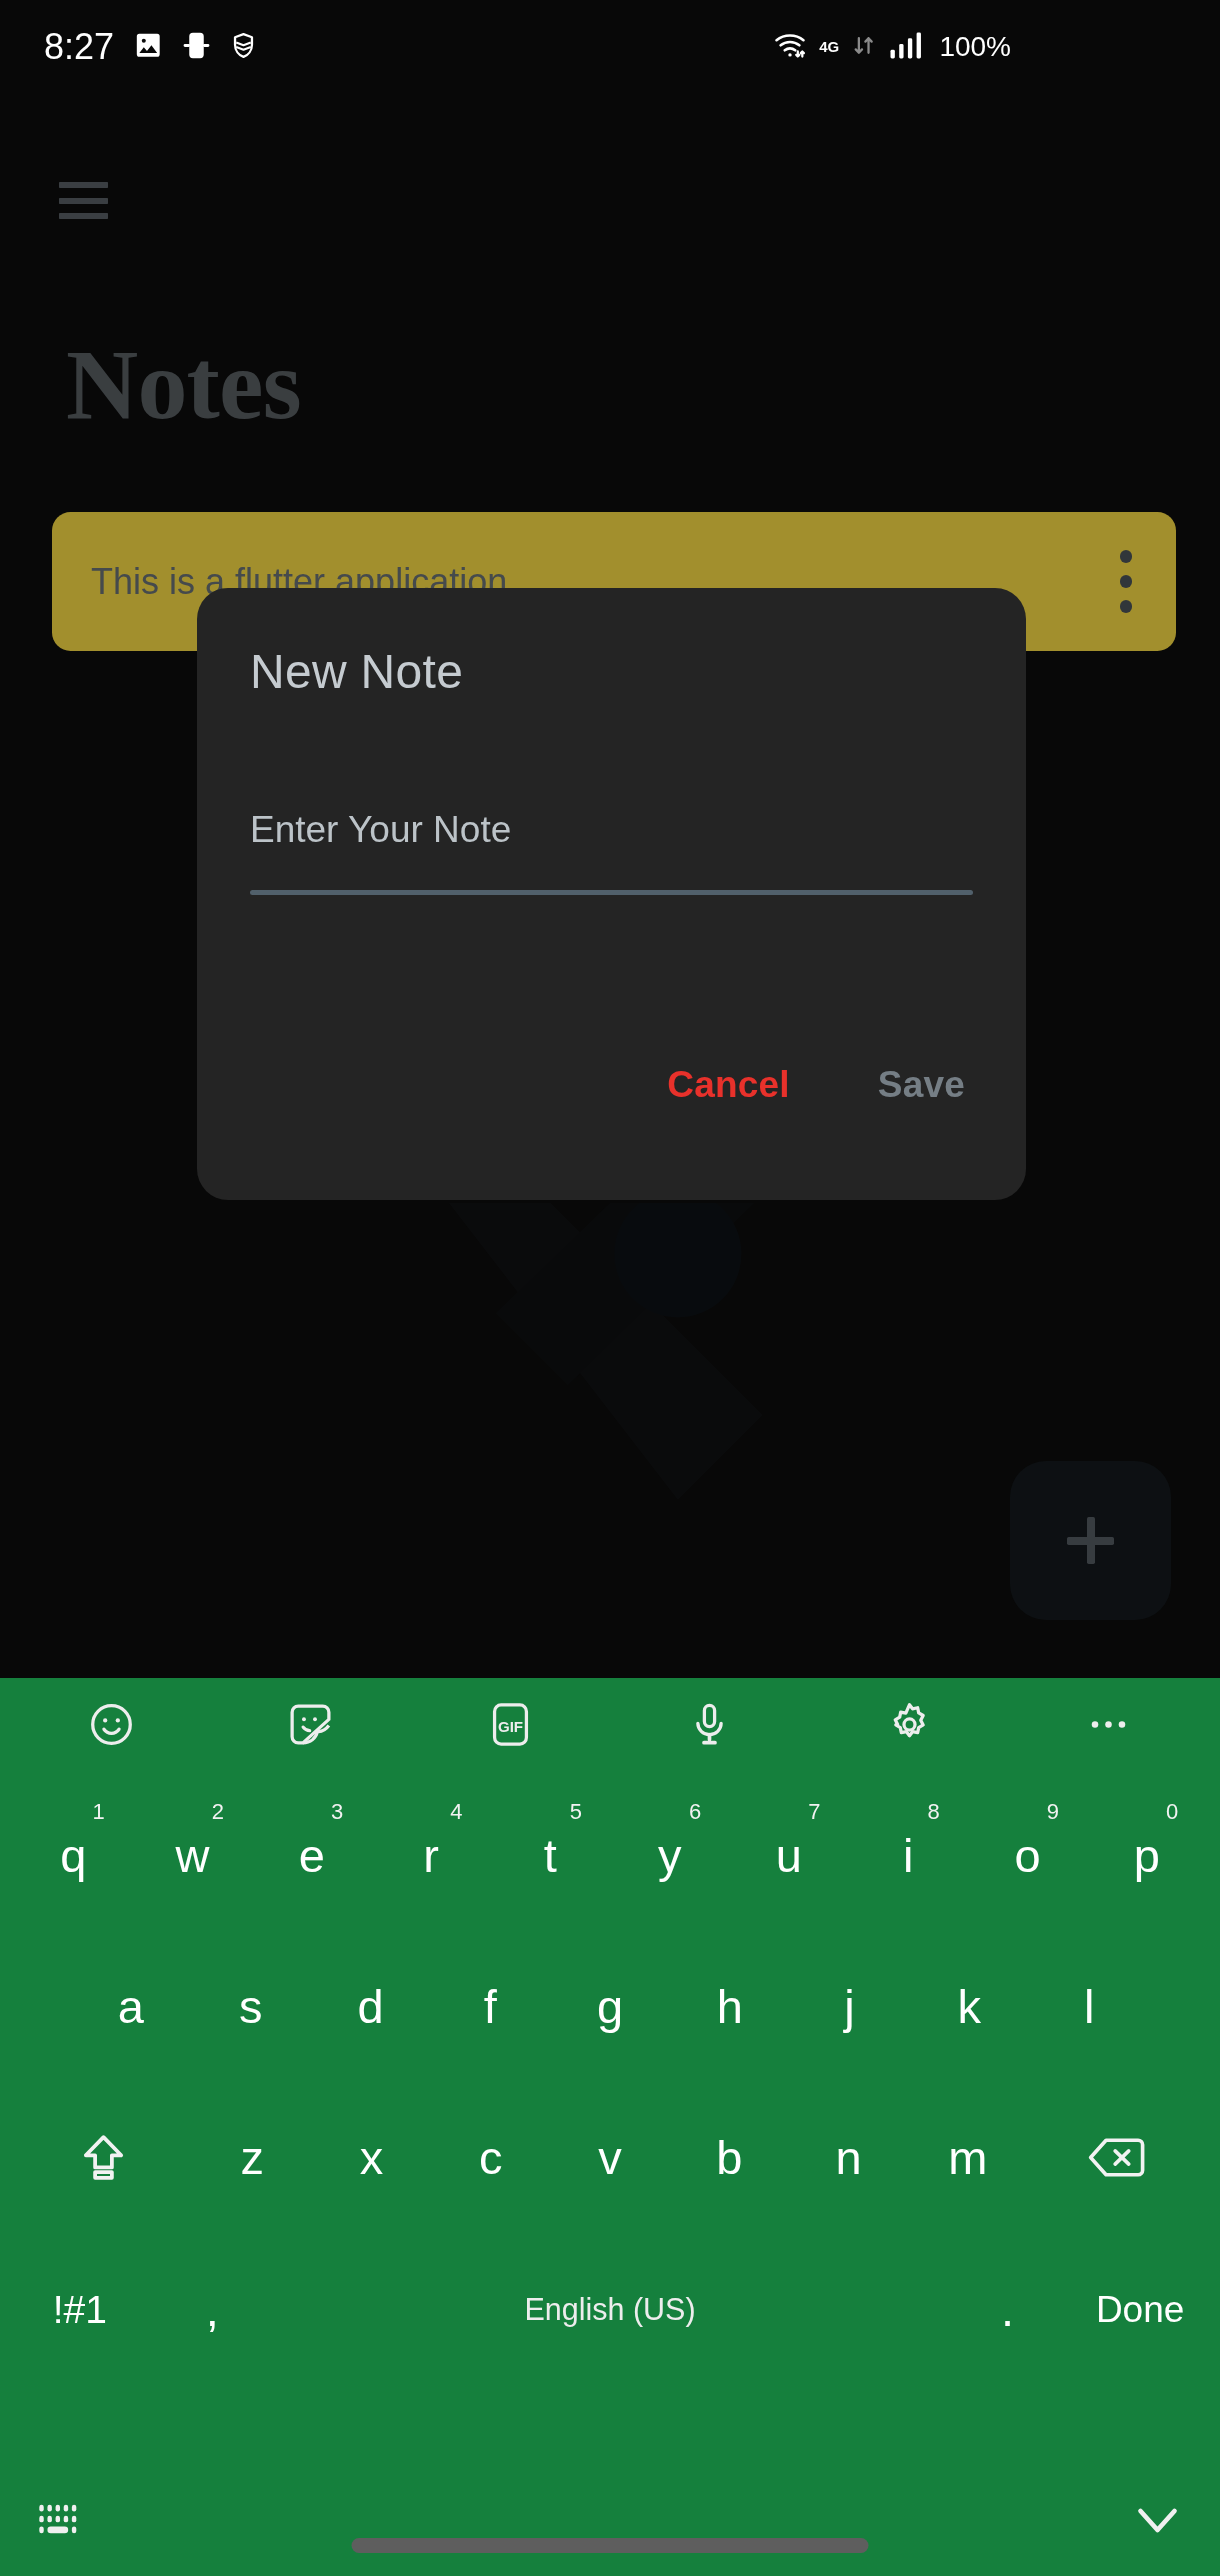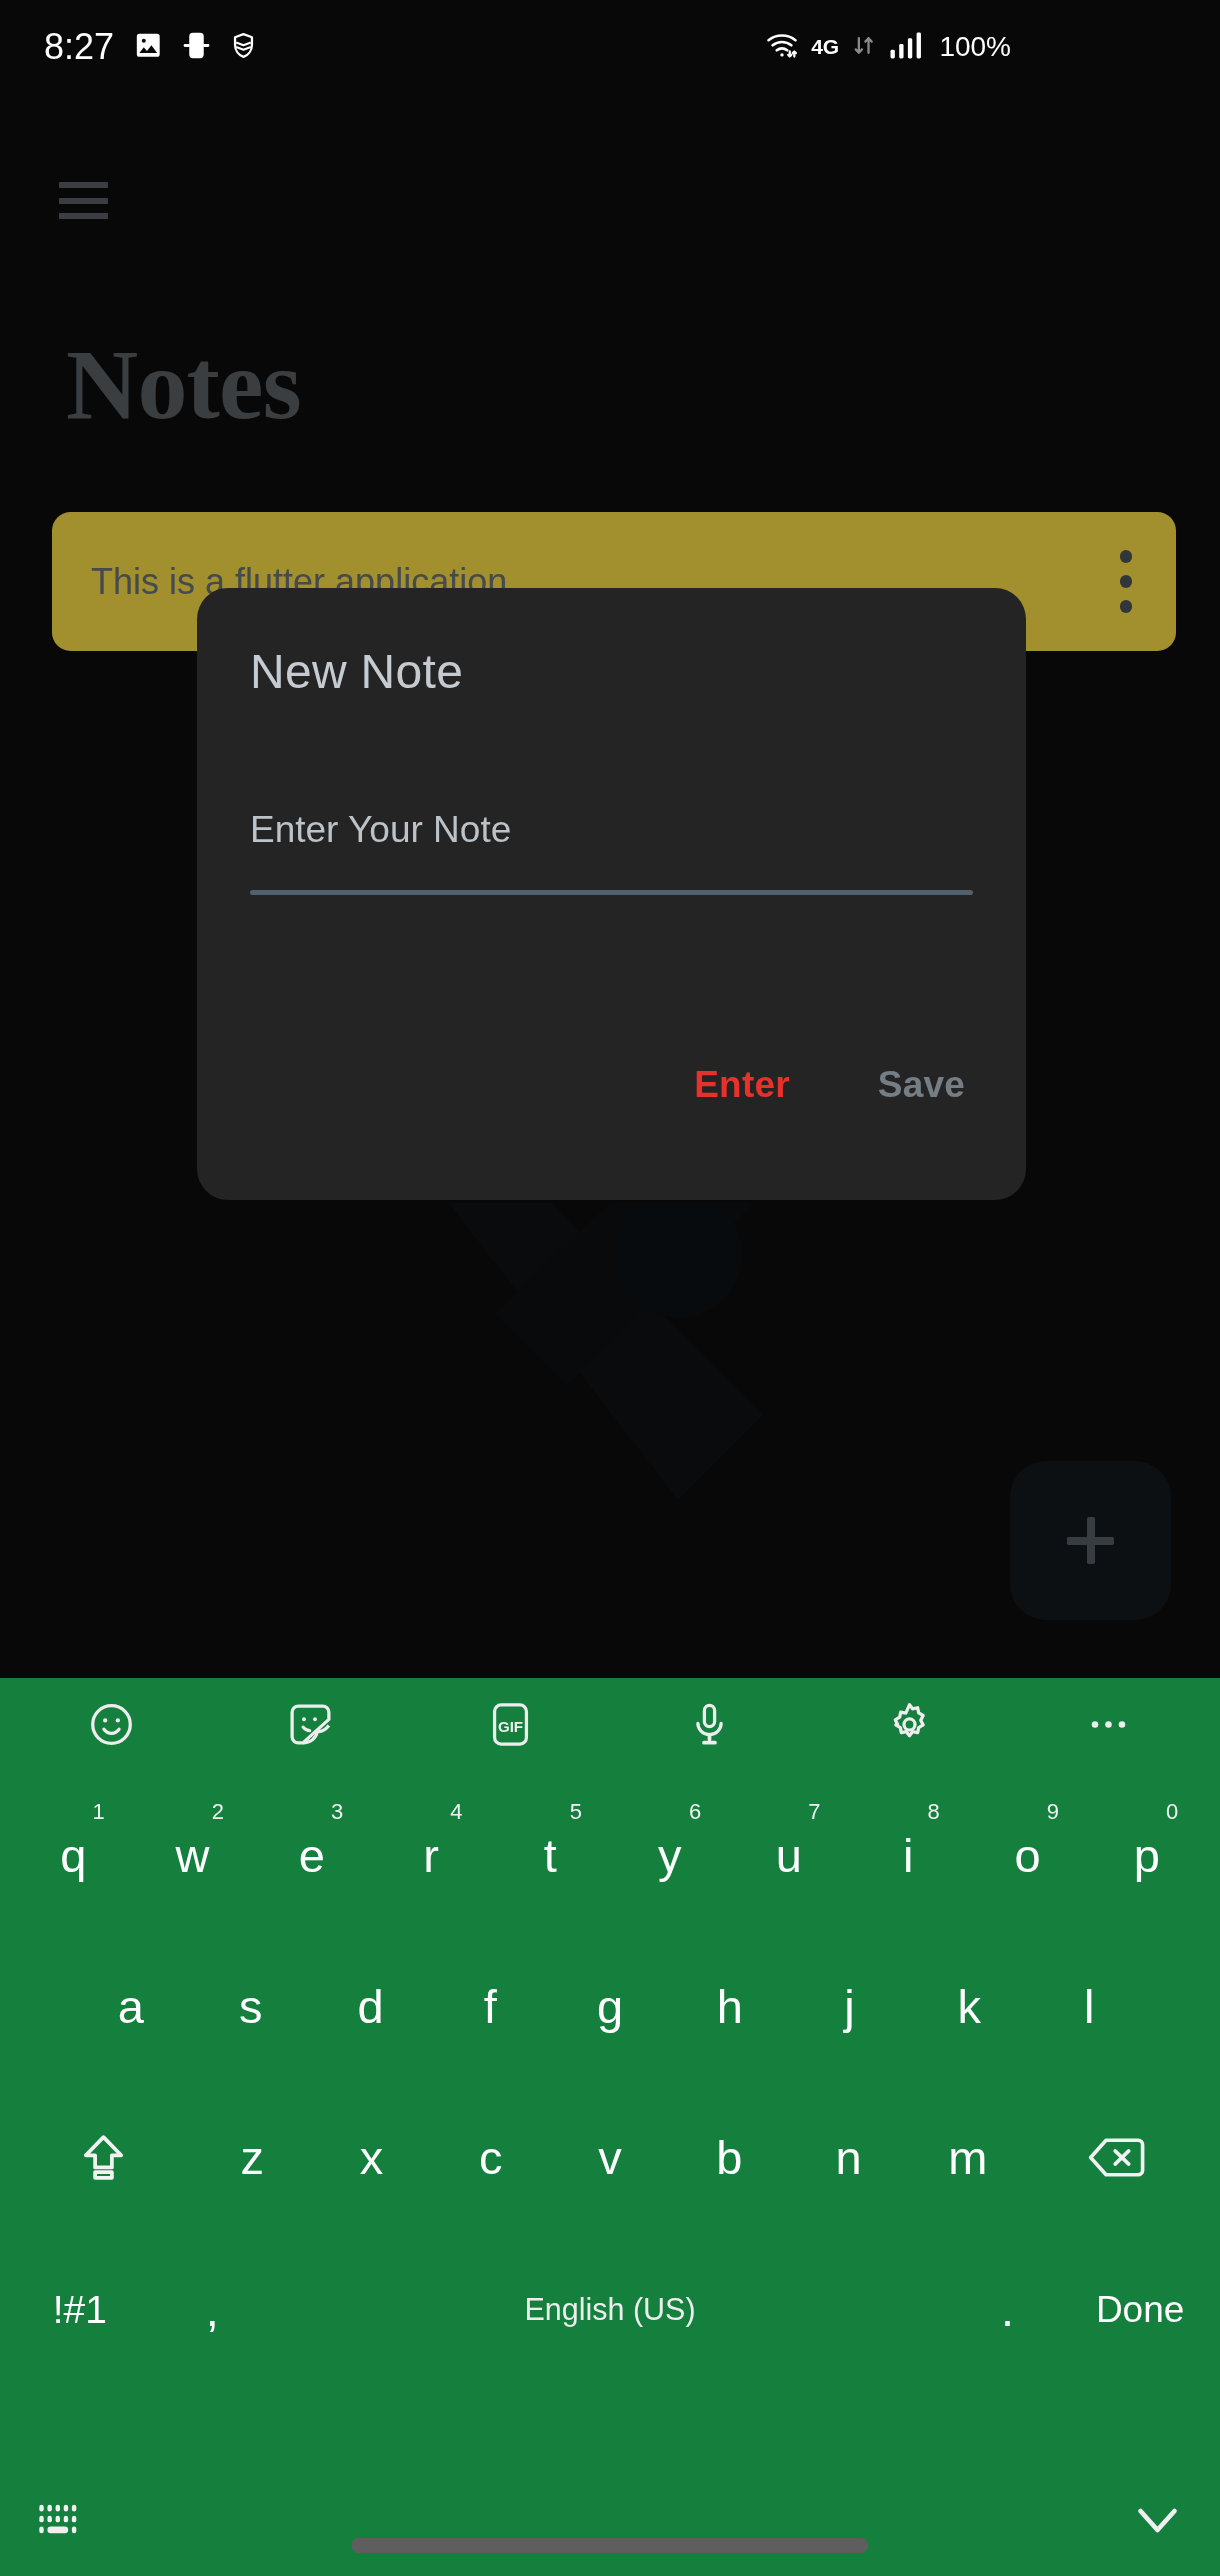--- a/index.html
+++ b/index.html
@@ -21,21 +21,21 @@
     position:absolute; top:0; left:0; width:1055px; height:93px;
     display:flex; align-items:center;
     padding:4px 44px;
     color:#FFFFFF;
     z-index:60;
   }
   .sb-left { display:flex; align-items:center; gap:18.6px; }
   .sb-time { font-size:36px; letter-spacing:0px; font-weight:400; color:#fff; }
   .sb-right { margin-left:auto; display:flex; align-items:center; gap:12px; }
   .sb-batt { font-size:28px; color:#fff; font-weight:400; margin-left:6.8px; }
-  .sb-4g { font-size:21px; font-weight:700; color:#fff; line-height:1; }
+  .sb-4g { font-size:15px; font-weight:700; color:#fff; line-height:1; }
   .ico { display:inline-block; }
 
   
   .appcontent { position:absolute; top:0; left:0; width:1220px; height:1678px; }
 
   .hamburger {
     position:absolute; left:59px; top:182px;
     width:49px; height:37px;
     display:flex; flex-direction:column; justify-content:space-between;
   }
@@ -273,21 +273,21 @@
 
   <div class="dialog">
     <div class="dlg-title">New Note</div>
 
     <div class="dlg-field">
       <div class="dlg-label">Enter Your Note</div>
       <div class="dlg-underline"></div>
     </div>
 
     <div class="dlg-actions">
-      <span class="dlg-btn btn-cancel">Enter</span>
+      <span class="dlg-btn btn-cancel">Cancel</span>
       <span class="dlg-btn btn-save">Save</span>
     </div>
   </div>
 
   <div class="keyboard">
 
     <div class="kb-toolbar">
       <span class="kb-tool">
         <svg width="49" height="49" viewBox="0 0 24 24" fill="none" stroke="#EDEDED" stroke-width="1.6">
           <circle cx="12" cy="12" r="9.2"></circle>

